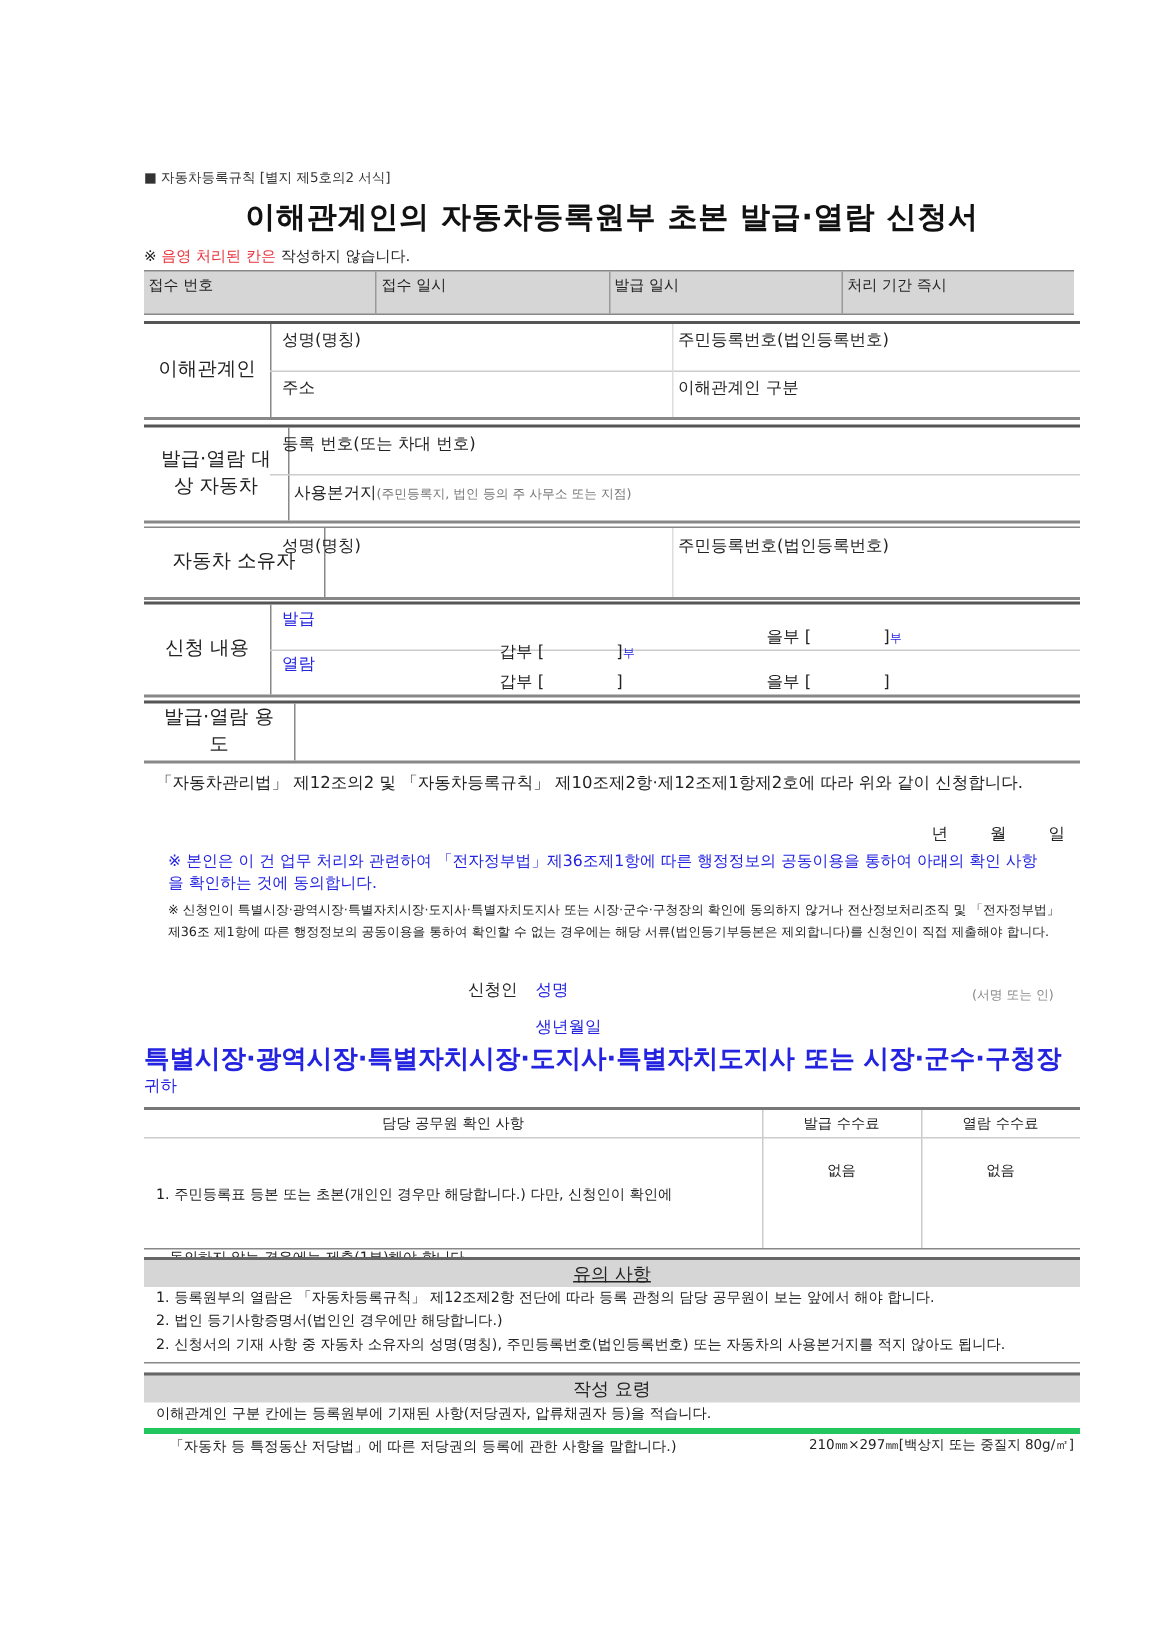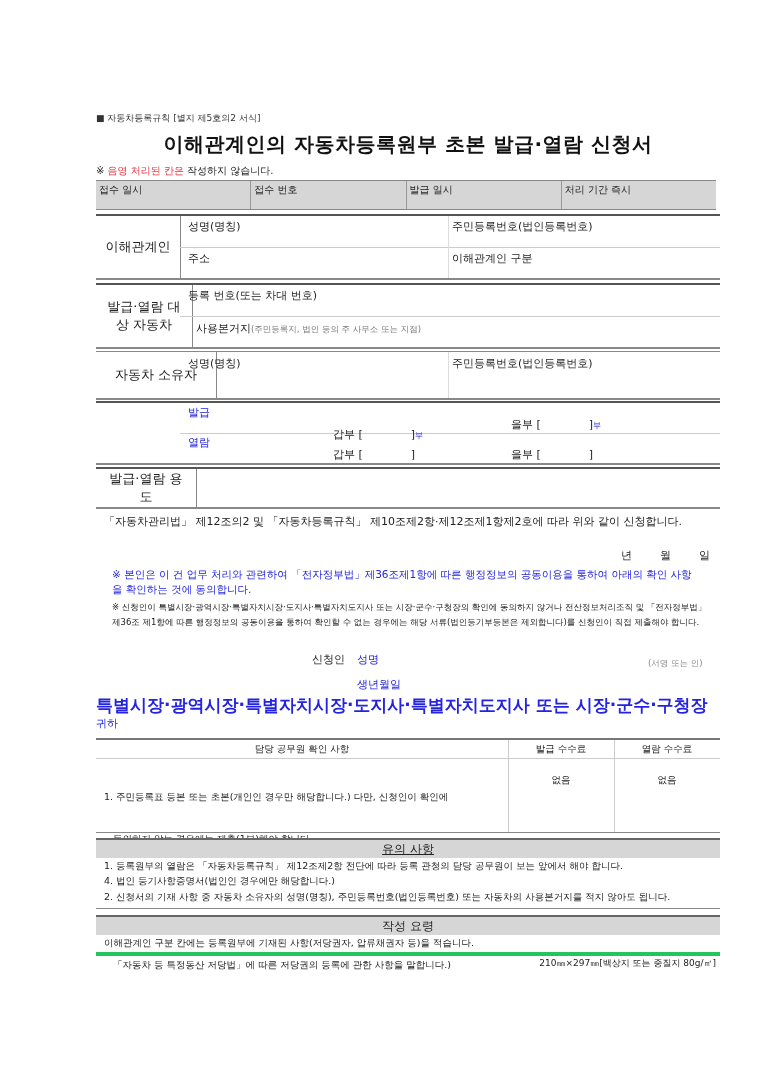--- a/index.html
+++ b/index.html
@@ -23,22 +23,22 @@
   .sectitle{position:absolute;left:96px;width:624px;background:#d6d6d6;text-align:center;font-size:12px;border-top:2px solid #666;}
 </style>
 </head>
 <body>
 
 <div class="abs hdr-note">■ 자동차등록규칙 [별지 제5호의2 서식]</div>
 <div class="abs title">이해관계인의 자동차등록원부 초본 발급·열람 신청서</div>
 <div class="abs shade-note"><span>※ </span><span class="red">음영 처리된 칸은</span><span> 작성하지 않습니다.</span></div>
 
 <div class="abs recv">
+  <div>접수 번호</div>
   <div>접수 일시</div>
-  <div>접수 번호</div>
   <div>발급 일시</div>
   <div style="font-weight:normal">처리 기간 즉시</div>
 </div>
 
 <div class="sec" style="top:214px;height:62px;">
   <div class="lbl">이해관계인</div>
   <div class="hline" style="top:31px;"></div>
   <div class="vline" style="left:352px;top:0;bottom:0;"></div>
   <div class="cell" style="left:92px;top:3px;">성명(명칭)</div>
   <div class="cell" style="left:356px;top:3px;">주민등록번호(법인등록번호)</div>
@@ -54,20 +54,21 @@
 </div>
 
 <div class="sec" style="top:351px;height:46px;border-top:1px solid #888;">
   <div class="lbl" style="padding:0 18px;">자동차 소유자</div>
   <div class="vline" style="left:352px;top:0;bottom:0;"></div>
   <div class="cell" style="left:92px;top:4px;">성명(명칭)</div>
   <div class="cell" style="left:356px;top:4px;">주민등록번호(법인등록번호)</div>
 </div>
 
 <div class="sec" style="top:401px;height:60px;">
+  <div class="lbl">신청 내용</div>
   <div class="hline" style="top:30px;"></div>
   <div class="cell blue" style="left:92px;top:2px;">발급</div>
   <div class="cell" style="left:237px;top:24px;"><span>갑부 [</span><span style="display:inline-block;width:48px;"></span><span>]</span><span class="blue" style="font-size:8px;">부</span></div>
   <div class="cell" style="left:415px;top:14px;"><span>을부 [</span><span style="display:inline-block;width:48px;"></span><span>]</span><span class="blue" style="font-size:8px;">부</span></div>
   <div class="cell blue" style="left:92px;top:32px;">열람</div>
   <div class="cell" style="left:237px;top:44px;"><span>갑부 [</span><span style="display:inline-block;width:48px;"></span><span>]</span></div>
   <div class="cell" style="left:415px;top:44px;"><span>을부 [</span><span style="display:inline-block;width:48px;"></span><span>]</span></div>
 </div>
 
 <div class="sec" style="top:467px;height:38px;">
@@ -91,21 +92,21 @@
 <div class="tbl2">
   <div style="position:absolute;left:0;right:0;top:0;height:18px;border-bottom:1px solid #ccc;"></div>
   <div class="vline" style="left:412px;top:0;bottom:0;border-color:#ccc;"></div>
   <div class="vline" style="left:518px;top:0;bottom:0;border-color:#ccc;"></div>
   <div class="abs" style="left:0;width:412px;top:3px;text-align:center;">담당 공무원 확인 사항</div>
   <div class="abs" style="left:412px;width:106px;top:3px;text-align:center;">발급 수수료</div>
   <div class="abs" style="left:518px;width:106px;top:3px;text-align:center;">열람 수수료</div>
   <div class="abs" style="left:8px;top:22px;line-height:14px;white-space:pre;">
     <div>1. 주민등록표 등본 또는 초본(개인인 경우만 해당합니다.) 다만, 신청인이 확인에</div>
     <div>   동의하지 않는 경우에는 제출(1부)해야 합니다.</div>
-    <div>4. 법인 등기사항증명서(법인인 경우에만 해당합니다.)</div>
+    <div>2. 법인 등기사항증명서(법인인 경우에만 해당합니다.)</div>
     <div>3. 이해관계인에 관한 사항(「자동차관리법」 제14조에 따른 압류 등록 또는</div>
     <div>   「자동차 등 특정동산 저당법」에 따른 저당권의 등록에 관한 사항을 말합니다.)</div>
   </div>
   <div class="abs" style="left:412px;width:106px;top:34px;text-align:center;">없음</div>
   <div class="abs" style="left:518px;width:106px;top:34px;text-align:center;">없음</div>
 </div>
 
 <div class="sectitle" style="top:838px;height:18px;line-height:18px;text-decoration:underline;">유의 사항</div>
 <div class="abs" style="left:96px;width:624px;top:856px;height:52px;border-bottom:1px solid #888;font-size:9.5px;line-height:19px;">
   <div style="padding-left:8px;">1. 등록원부의 열람은 「자동차등록규칙」 제12조제2항 전단에 따라 등록 관청의 담당 공무원이 보는 앞에서 해야 합니다.</div>

